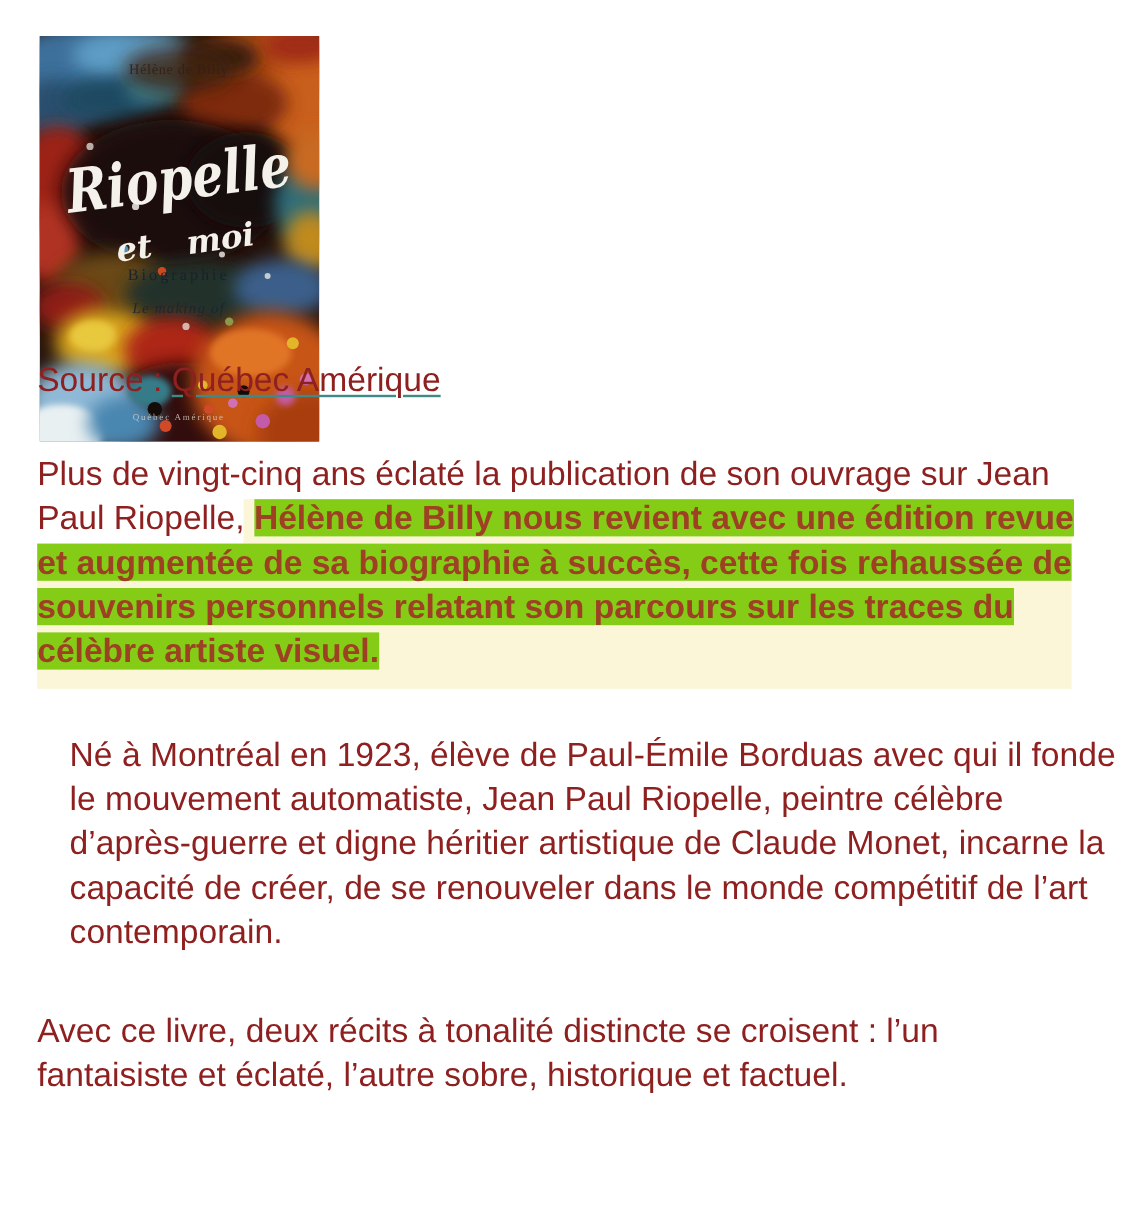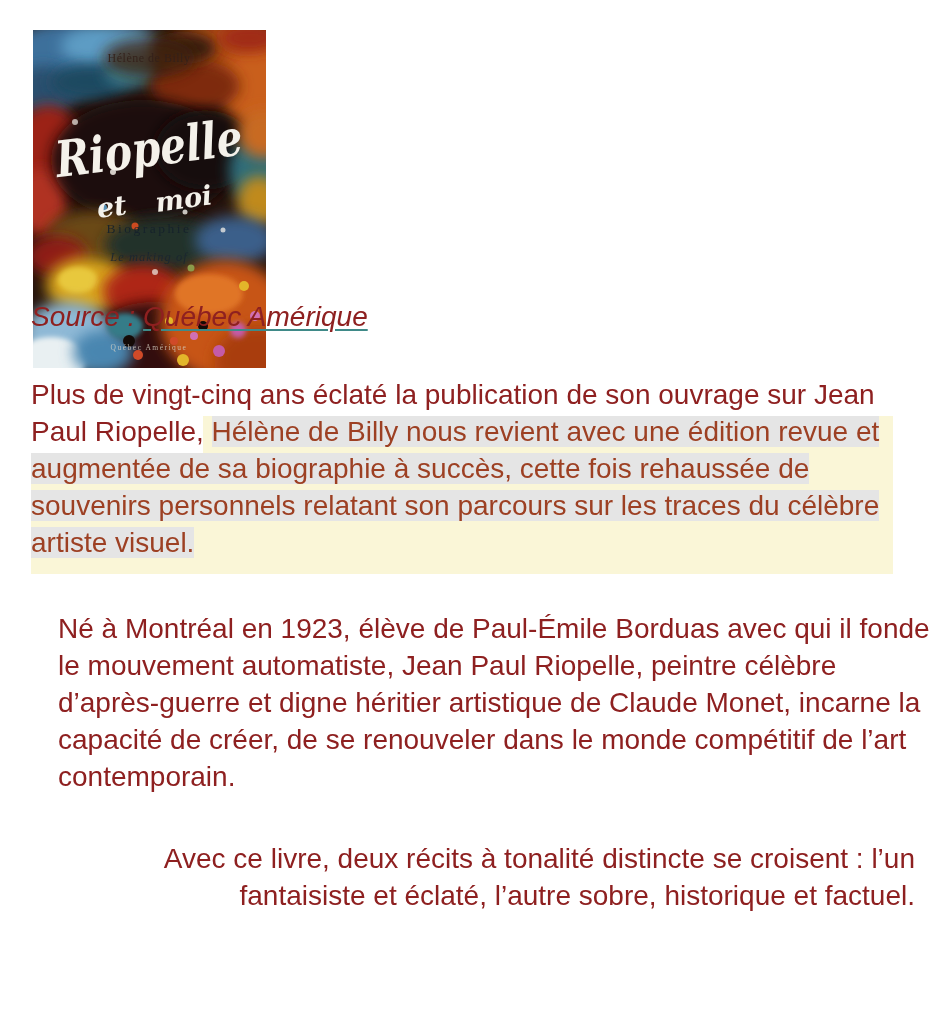--- a/index.html
+++ b/index.html
@@ -10,39 +10,39 @@
     height: 1024px;
     background: #ffffff;
     padding: 30px 20px 0 31px;
     overflow: hidden;
     font-family: "Liberation Sans", "DejaVu Sans", sans-serif;
     color: #8e2020;
   }
   .cover { width: 233px; height: 258px; margin-left: 2px; }
   .cover svg { display: block; width: 233px; height: 338px; }
 
-  .source { margin-top: 10px; font-size: 28px; line-height: 37px; color: #8e2020; font-style: italic; }
+  .source { margin-top: 10px; font-size: 28px; line-height: 37px; color: #8e2020; }
   .source a {
     color: #8e2020;
     text-decoration: underline;
     text-decoration-color: #3f8a88;
     text-decoration-thickness: 2px;
     text-underline-offset: 3px;
     cursor: pointer;
   }
 
   .para {
     position: relative;
     z-index: 0;
     width: 884px;
     font-size: 28px;
     line-height: 37px;
     color: #8e2020;
   }
-  .para .hl { background: #e5e5e5; color: #9d4023; }
+  .para .hl { background: #84cc16; color: #9d4023; font-weight: bold; }
 
   .p1 { margin-top: 41px; }
   
   .p1::before {
     content: "";
     position: absolute;
     left: 172px; right: 22px;
     top: 40px; height: 37px;
     background: #faf6d7;
     z-index: -1;
@@ -50,21 +50,21 @@
   
   .p1::after {
     content: "";
     position: absolute;
     left: 0; right: 22px;
     top: 77px; bottom: -13px;
     background: #faf6d7;
     z-index: -1;
   }
   .p2 { margin-top: 49px; margin-left: 27px; }
-  .p3 { margin-top: 45px; text-align: right; }
+  .p3 { margin-top: 45px; }
 </style>
 </head>
 <body>
 
 <div class="page">
 
   <figure class="cover">
     <svg viewBox="0 0 233 338" xmlns="http://www.w3.org/2000/svg">
       <defs>
         <filter id="pb" x="-60%" y="-60%" width="220%" height="220%">

